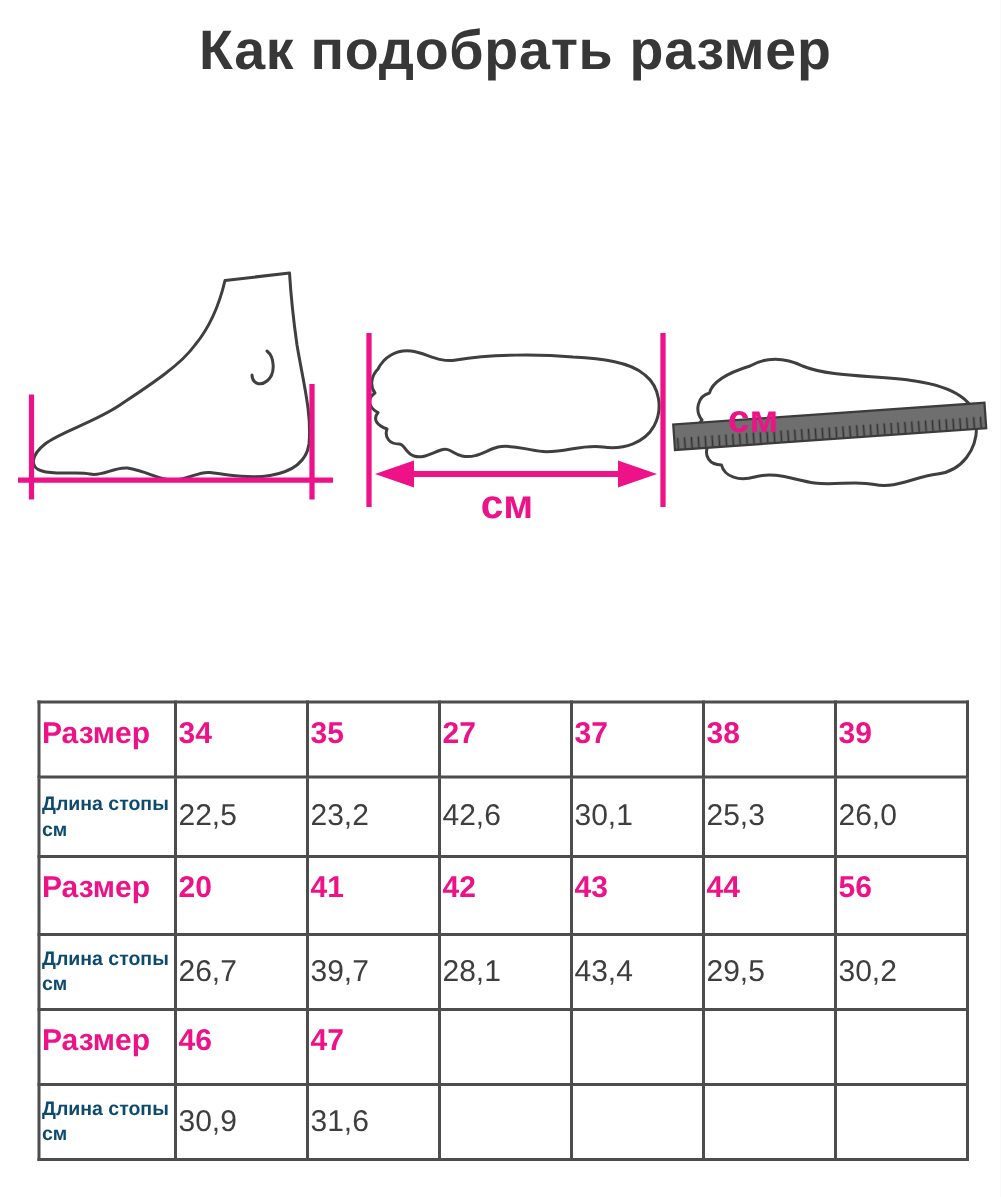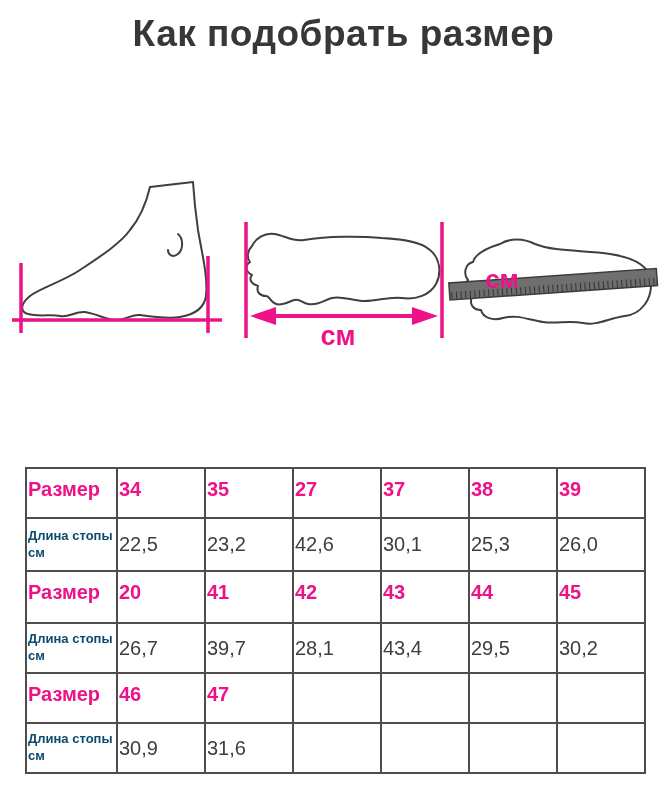--- a/index.html
+++ b/index.html
@@ -127,21 +127,21 @@
         <td>25,3</td>
         <td>26,0</td>
       </tr>
       <tr class="row-size">
         <td class="label-cell">Размер</td>
         <td>20</td>
         <td>41</td>
         <td>42</td>
         <td>43</td>
         <td>44</td>
-        <td>45</td>
+        <td>56</td>
       </tr>
       <tr class="row-length">
         <td class="label-cell">Длина стопы
 см</td>
         <td>26,7</td>
         <td>39,7</td>
         <td>28,1</td>
         <td>43,4</td>
         <td>29,5</td>
         <td>30,2</td>

